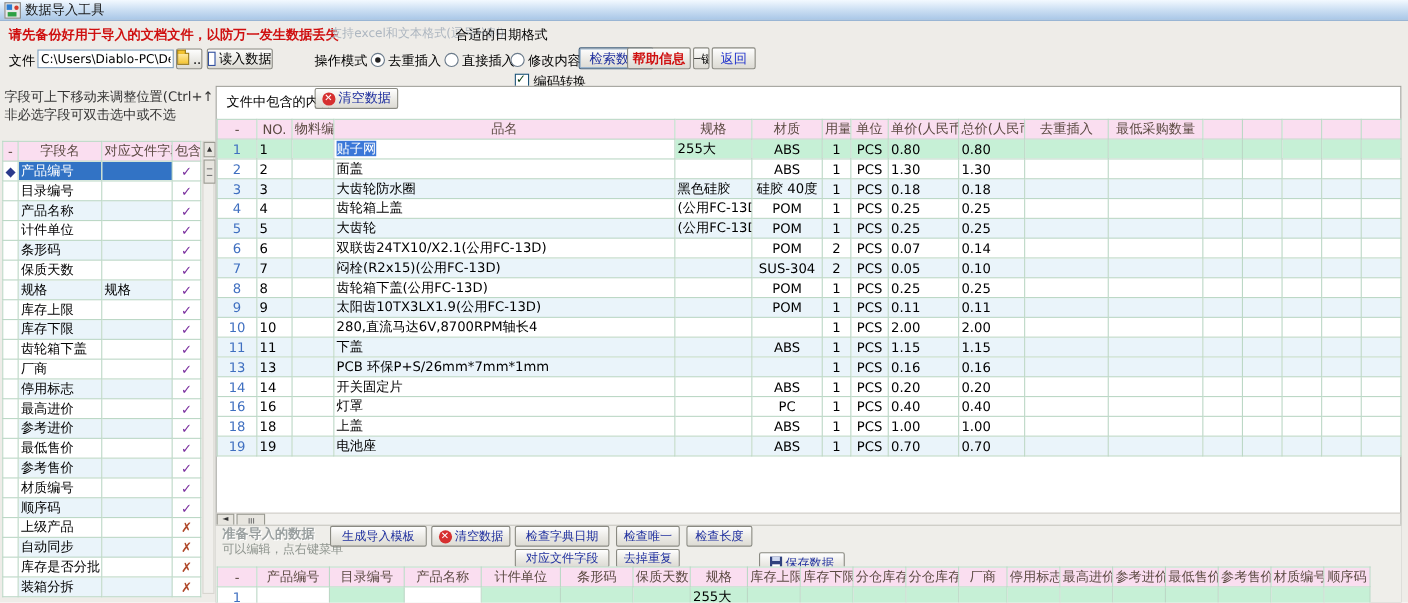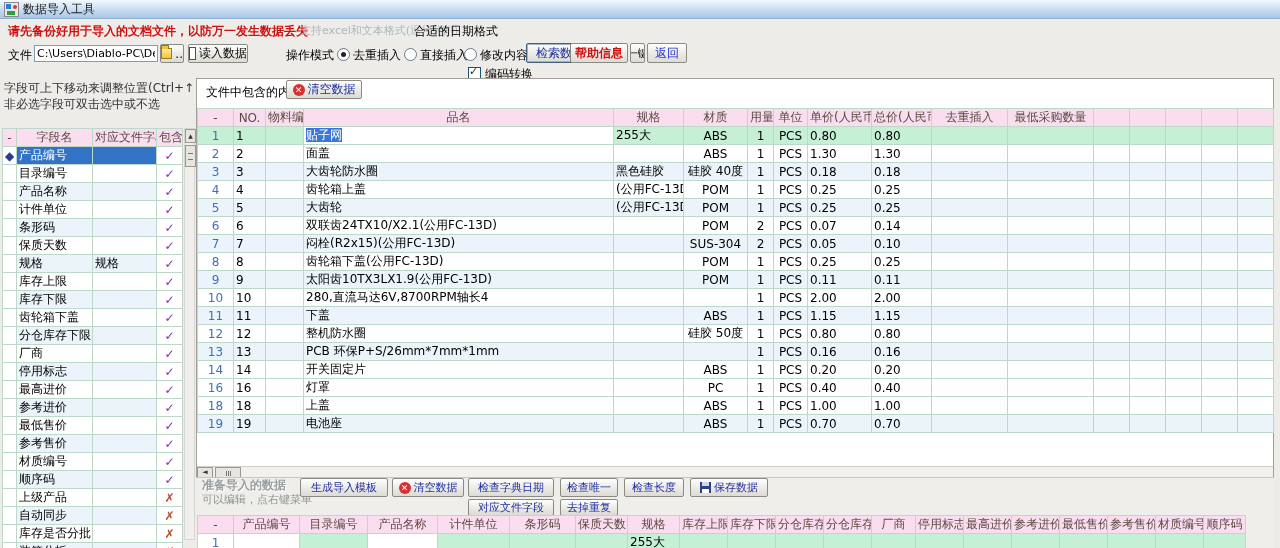--- a/index.html
+++ b/index.html
@@ -203,26 +203,20 @@
         </tr>
         <tr class="alt">
           <td class="marker" style="background: rgb(255, 255, 255);"></td>
           <td class="l bluecell">库存下限</td>
           <td class="l bluecell"></td>
           <td class="chk" style="background: rgb(255, 255, 255);">✓</td>
         </tr>
         <tr>
           <td class="marker" style="background: rgb(255, 255, 255);"></td>
           <td class="l bluecell">齿轮箱下盖</td>
-          <td class="l bluecell"></td>
-          <td class="chk" style="background: rgb(255, 255, 255);">✓</td>
-        </tr>
-        <tr class="alt">
-          <td class="marker" style="background: rgb(255, 255, 255);"></td>
-          <td class="l bluecell">分仓库存下限</td>
           <td class="l bluecell"></td>
           <td class="chk" style="background: rgb(255, 255, 255);">✓</td>
         </tr>
         <tr>
           <td class="marker" style="background: rgb(255, 255, 255);"></td>
           <td class="l bluecell">厂商</td>
           <td class="l bluecell"></td>
           <td class="chk" style="background: rgb(255, 255, 255);">✓</td>
         </tr>
         <tr class="alt">
@@ -552,39 +546,20 @@
           <td class="l">1.15</td>
           <td class="l">1.15</td>
           <td></td>
           <td></td>
           <td></td>
           <td></td>
           <td></td>
           <td></td>
           <td></td>
         </tr>
-        <tr>
-          <td class="rowno">12</td>
-          <td class="l">12</td>
-          <td class="l"></td>
-          <td class="l">整机防水圈</td>
-          <td class="l"></td>
-          <td class="c">硅胶 50度</td>
-          <td class="c">1</td>
-          <td class="c">PCS</td>
-          <td class="l">0.80</td>
-          <td class="l">0.80</td>
-          <td></td>
-          <td></td>
-          <td></td>
-          <td></td>
-          <td></td>
-          <td></td>
-          <td></td>
-        </tr>
         <tr class="alt">
           <td class="rowno">13</td>
           <td class="l">13</td>
           <td class="l"></td>
           <td class="l">PCB 环保P+S/26mm*7mm*1mm</td>
           <td class="l"></td>
           <td class="c"></td>
           <td class="c">1</td>
           <td class="c">PCS</td>
           <td class="l">0.16</td>
@@ -690,21 +665,21 @@
   <div class="txt" style="left:202px;top:492px;color:#8e948e;font-size:11px;">可以编辑，点右键菜单</div>
 
   <div class="btn navy small" style="left:300px;top:478px;width:88px;height:19px;">生成导入模板</div>
   <div class="btn navy small" style="left:392px;top:478px;width:72px;height:19px;">
     <span class="xcircle">✕</span>
     <span>清空数据</span>
   </div>
   <div class="btn navy small" style="left:468px;top:478px;width:86px;height:19px;">检查字典日期</div>
   <div class="btn navy small" style="left:560px;top:478px;width:58px;height:19px;">检查唯一</div>
   <div class="btn navy small" style="left:624px;top:478px;width:60px;height:19px;font-family:Liberation Serif, serif;">检查长度</div>
-  <div class="btn navy small" style="left:690px;top:478px;width:78px;height:19px;font-family:Liberation Serif, serif;">
+  <div class="btn navy small" style="left:690px;top:502px;width:78px;height:19px;font-family:Liberation Serif, serif;">
     <span class="disk-ic"></span>
     <span>保存数据</span>
   </div>
   <div class="btn navy small" style="left:468px;top:499px;width:86px;height:17px;">对应文件字段</div>
   <div class="btn navy small" style="left:560px;top:499px;width:58px;height:17px;">去掉重复</div>
 
   <table class="grid" id="bottom-grid" style="position:absolute;left:197px;top:515px;width:1048px;">
     <colgroup>
       <col style="width:36px">
         <col style="width:66px">

